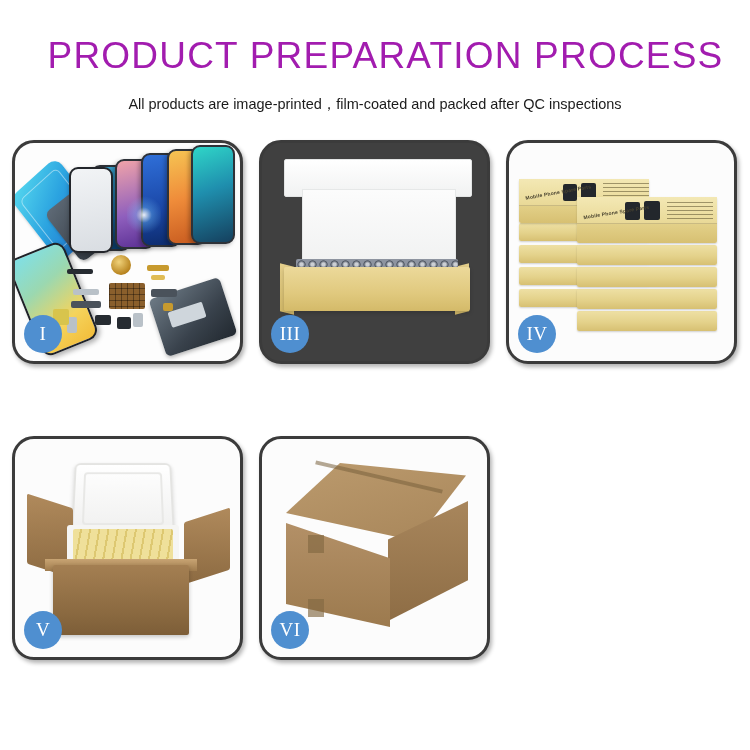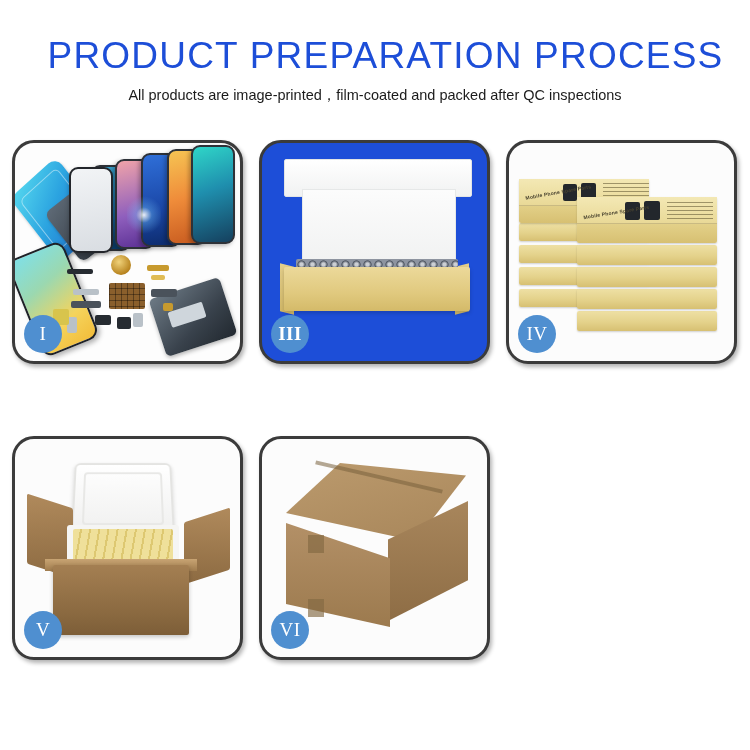--- a/index.html
+++ b/index.html
@@ -29,26 +29,26 @@
     top: 34px;
     width: 750px;
     text-align: center;
   }
   .title {
     font-family: "Liberation Sans", sans-serif;
     font-size: 37px;
     line-height: 44px;
     letter-spacing: 1.2px;
     font-weight: 400;
-    color: #1d4ed8;
+    color: #a21caf;
     white-space: nowrap;
     padding-left: 21px;
   }
   .subtitle {
-    margin-top: 8px;
+    margin-top: 17px;
     font-family: "Liberation Sans", sans-serif;
     font-size: 14.5px;
     line-height: 19px;
     font-weight: 400;
     color: #1b1b1b;
     white-space: nowrap;
   }
 
   
   .grid {
@@ -223,21 +223,21 @@
   .tab-gold-a { position:absolute; left:34px; bottom:10px; width:14px; height:30px;
     background:#c59b45; border-radius:2px; transform:rotate(8deg); }
   .tab-gold-b { position:absolute; right:28px; bottom:10px; width:13px; height:30px;
     background:#c59b45; border-radius:2px; transform:rotate(-6deg); }
   .tag-top { position:absolute; left:46px; top:8px; width:14px; height:10px;
     background:#cfa354; border-radius:1px; }
   .whitepatch { position:absolute; left:36px; top:106px; width:16px; height:14px;
     background:#f2f4f5; border-radius:2px; }
 
   
-  .p3 { background:#1d4ed8;font-weight:bold; }
+  .p3 { background:#404040; }
   .lid-back {
     position:absolute; left:22px; top:16px; width:186px; height:36px;
     background: linear-gradient(180deg,#ffffff,#f1f2f2);
     border:1px solid #e3e5e5;
     border-radius:2px;
   }
   .lid-panel {
     position:absolute; left:40px; top:46px; width:152px; height:86px;
     background: linear-gradient(180deg,#fcfcfc,#eff0f0);
     border:1px solid #e6e8e8;

